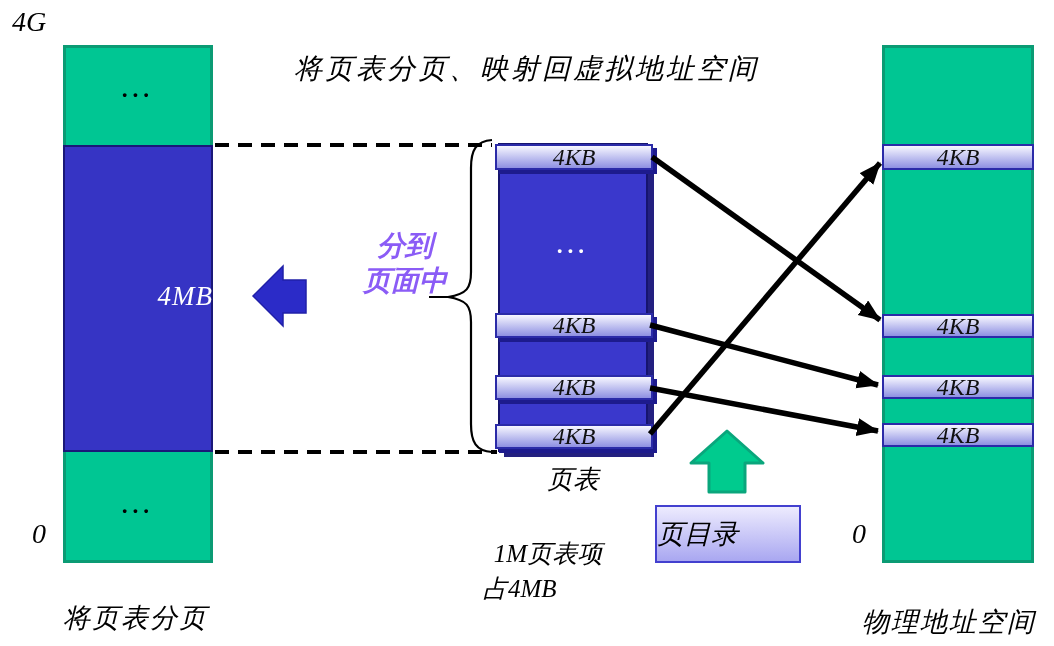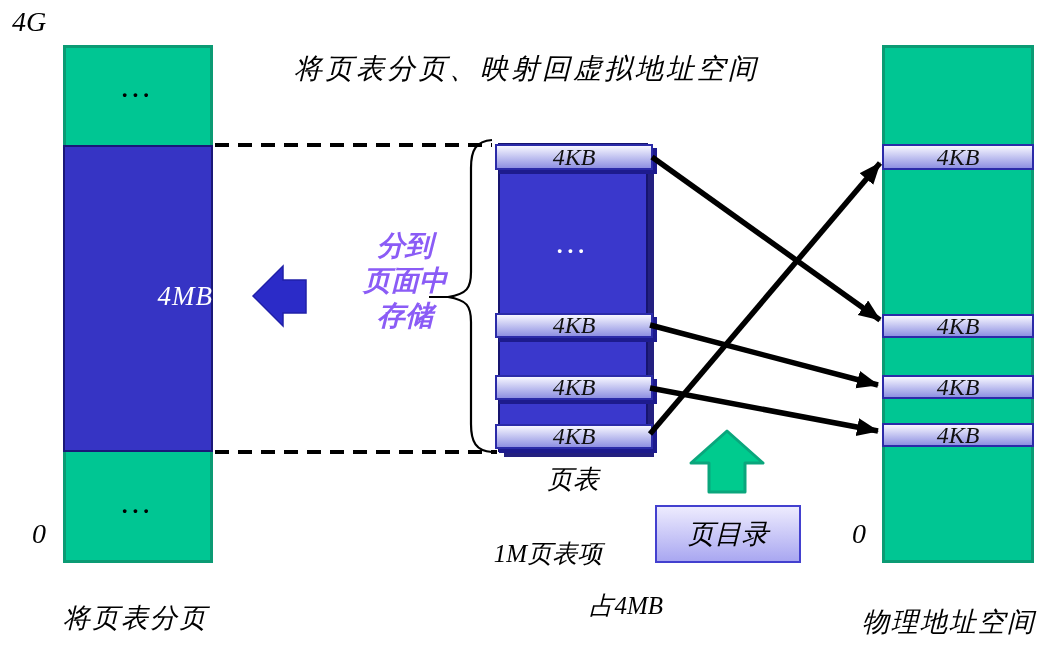--- a/index.html
+++ b/index.html
@@ -1,21 +1,21 @@
 <!DOCTYPE html>
 <html><head>
 <meta charset="utf-8">
 <style>
   html,body{margin:0;padding:0;background:#ffffff;}
   .stage{
     position:relative;width:1054px;height:646px;background:#ffffff;overflow:hidden;
     font-family:"Liberation Serif","DejaVu Serif",serif;color:#000;font-style:italic;
   }
   .abs{position:absolute;box-sizing:border-box;}
-  .center{display:flex;align-items:center;justify-content:center;text-align:center;}
+  .center{display:flex;align-items:center;justify-content:flex-start;text-align:center;}
 
   
   .green-col{background:#00C693;border:3px solid #0B9B74;}
   .blue-block{background:#3634C4;border:2px solid #1A1878;}
   .pt-col{background:#3A38CC;border:2px solid #16146E;box-shadow:6px 5px 0 #232080;}
 
   
   .kb{
     background:linear-gradient(#F7F7FF,#8E90E2);
     border:2px solid #2B2BA8;
@@ -56,32 +56,31 @@
   <div class="abs dots" style="left:63px;top:76px;width:150px;text-align:center;">…</div>
   <div class="abs blue-block" style="left:63px;top:145px;width:150px;height:307px;"></div>
   <div class="abs mb-label" style="left:63px;top:281px;width:150px;text-align:right;">4MB</div>
   <div class="abs dots" style="left:63px;top:492px;width:150px;text-align:center;">…</div>
   <div class="abs small-label" style="left:32px;top:518px;">0</div>
   <div class="abs caption" style="left:38px;top:600px;width:195px;text-align:center;">将页表分页</div>
 
   <div class="abs red-note" style="left:340px;top:228px;width:130px;">
     <div>分到</div>
     <div>页面中</div>
-    <div>存储</div>
   </div>
 
   <div class="abs pt-col" style="left:498px;top:143px;width:150px;height:309px;"></div>
   <div class="abs kb pt-kb" style="left:495px;top:144px;width:158px;height:26px;">4KB</div>
   <div class="abs dots dots-white" style="left:498px;top:232px;width:150px;text-align:center;">…</div>
   <div class="abs kb pt-kb" style="left:495px;top:313px;width:158px;height:25px;">4KB</div>
   <div class="abs kb pt-kb" style="left:495px;top:375px;width:158px;height:25px;">4KB</div>
   <div class="abs kb pt-kb" style="left:495px;top:424px;width:158px;height:25px;">4KB</div>
   <div class="abs note" style="left:498px;top:462px;width:150px;text-align:center;font-size:26px;">页表</div>
   <div class="abs note" style="left:458px;top:537px;width:180px;text-align:center;">1M页表项</div>
-  <div class="abs note" style="left:483px;top:572px;width:180px;text-align:right;margin-top:17px;">占4MB</div>
+  <div class="abs note" style="left:483px;top:572px;width:180px;text-align:left;">占4MB</div>
 
   <div class="abs pagedir center" style="left:655px;top:505px;width:146px;height:58px;">
     <span>页目录</span>
   </div>
 
   <div class="abs green-col" style="left:882px;top:45px;width:152px;height:518px;"></div>
   <div class="abs kb" style="left:882px;top:144px;width:152px;height:26px;">4KB</div>
   <div class="abs kb" style="left:882px;top:314px;width:152px;height:24px;">4KB</div>
   <div class="abs kb" style="left:882px;top:375px;width:152px;height:24px;">4KB</div>
   <div class="abs kb" style="left:882px;top:423px;width:152px;height:24px;">4KB</div>

